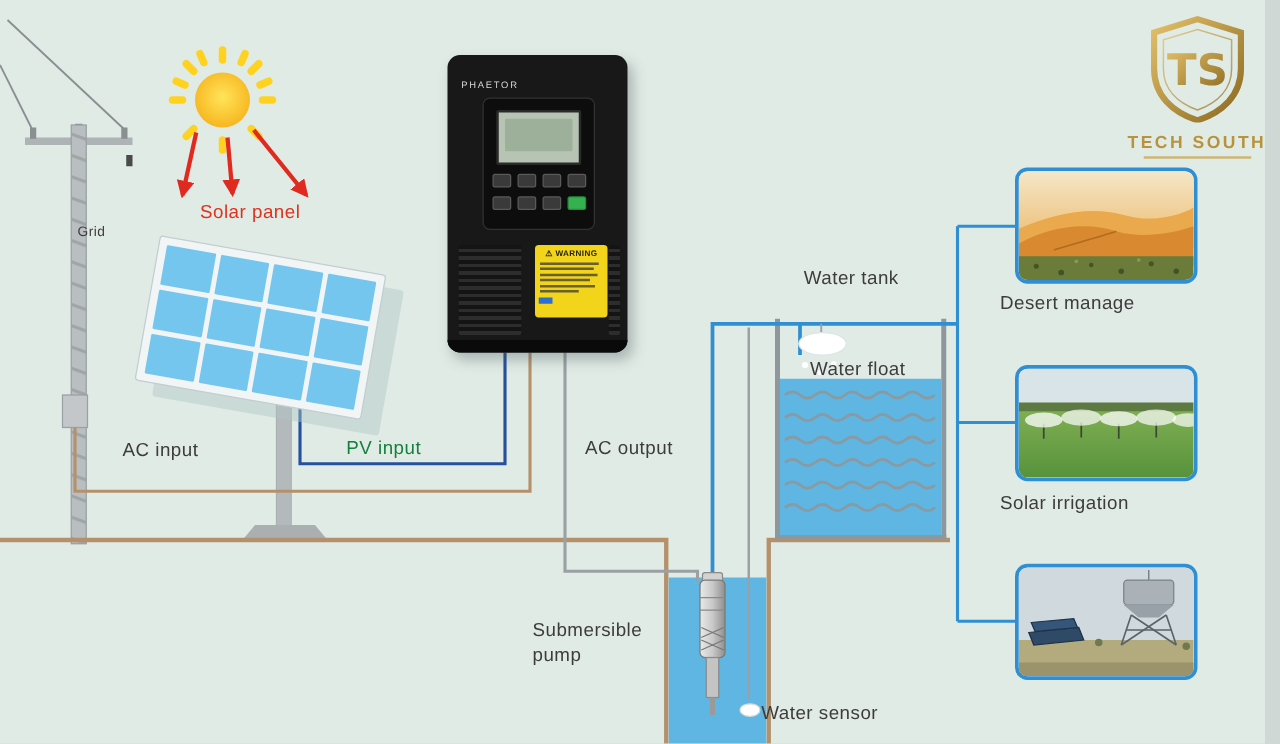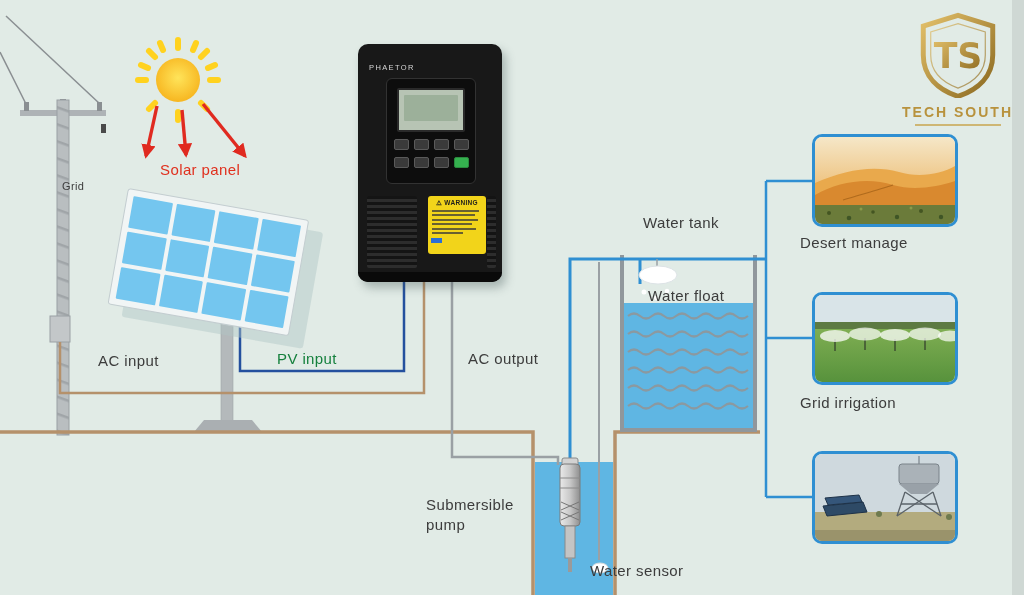--- a/index.html
+++ b/index.html
@@ -251,21 +251,21 @@
   </div>
 
   <div class="label" style="left:62px;top:180px;font-size:11px">Grid</div>
   <div class="label red" style="left:160px;top:161px">Solar panel</div>
   <div class="label" style="left:98px;top:352px">AC input</div>
   <div class="label blue" style="left:277px;top:350px">PV input</div>
   <div class="label" style="left:468px;top:350px">AC output</div>
   <div class="label" style="left:643px;top:214px">Water tank</div>
   <div class="label" style="left:648px;top:287px">Water float</div>
   <div class="label wrap" style="left:426px;top:495px;width:110px">Submersible pump</div>
-  <div class="label" style="left:590px;top:562px">Water sensor</div>
+  <div class="label" style="left:609px;top:562px">Water sensor</div>
 
   <div class="app-card" style="top:134px">
     <svg width="140" height="87" viewBox="0 0 140 87">
       <defs>
         <linearGradient id="dSky" x1="0" y1="0" x2="0" y2="1">
           <stop offset="0%" stop-color="#f5e7c8"></stop>
             <stop offset="100%" stop-color="#eec27e"></stop>
         </linearGradient>
       </defs>
       <rect width="140" height="50" fill="url(#dSky)"></rect>
@@ -300,21 +300,21 @@
       <line x1="50" y1="43" x2="50" y2="55" stroke="#3a4a30" stroke-width="1.4"></line>
       <line x1="80" y1="44" x2="80" y2="56" stroke="#3a4a30" stroke-width="1.4"></line>
       <line x1="110" y1="43" x2="110" y2="55" stroke="#3a4a30" stroke-width="1.4"></line>
       <ellipse cx="20" cy="41" rx="15" ry="6" fill="#ffffff" opacity=".75"></ellipse>
       <ellipse cx="50" cy="39" rx="16" ry="6.5" fill="#ffffff" opacity=".7"></ellipse>
       <ellipse cx="80" cy="40" rx="15" ry="6" fill="#ffffff" opacity=".75"></ellipse>
       <ellipse cx="110" cy="39" rx="16" ry="6.5" fill="#ffffff" opacity=".7"></ellipse>
       <ellipse cx="135" cy="41" rx="12" ry="5.5" fill="#ffffff" opacity=".7"></ellipse>
     </svg>
   </div>
-  <div class="app-caption" style="top:394px">Grid irrigation</div>
+  <div class="app-caption" style="top:394px">Solar irrigation</div>
 
   <div class="app-card" style="top:451px">
     <svg width="140" height="87" viewBox="0 0 140 87">
       <rect width="140" height="60" fill="#cfd9de"></rect>
       <rect y="58" width="140" height="29" fill="#b3ab7e"></rect>
       <rect y="76" width="140" height="11" fill="#9a936b"></rect>
       <g stroke="#5a6268" stroke-width="1.3" fill="none">
         <line x1="90" y1="38" x2="82" y2="62"></line>
           <line x1="118" y1="38" x2="126" y2="62"></line>
         <line x1="90" y1="38" x2="126" y2="62"></line>

